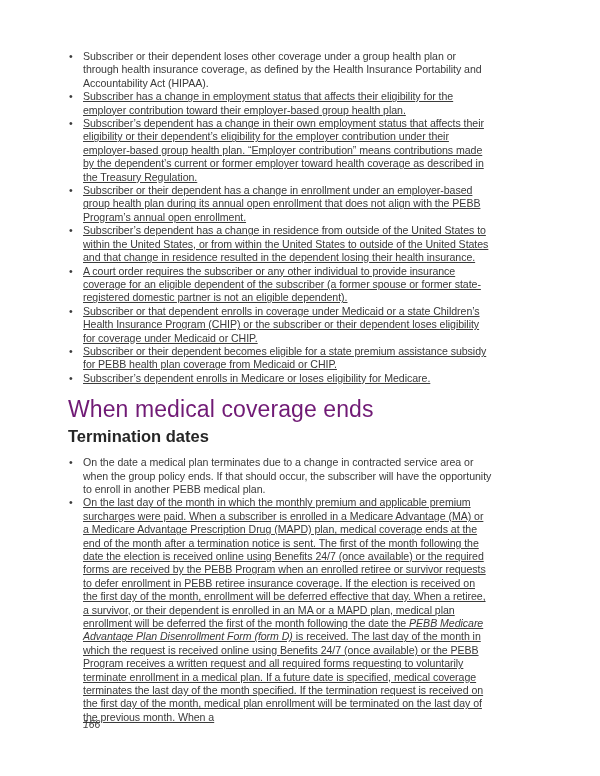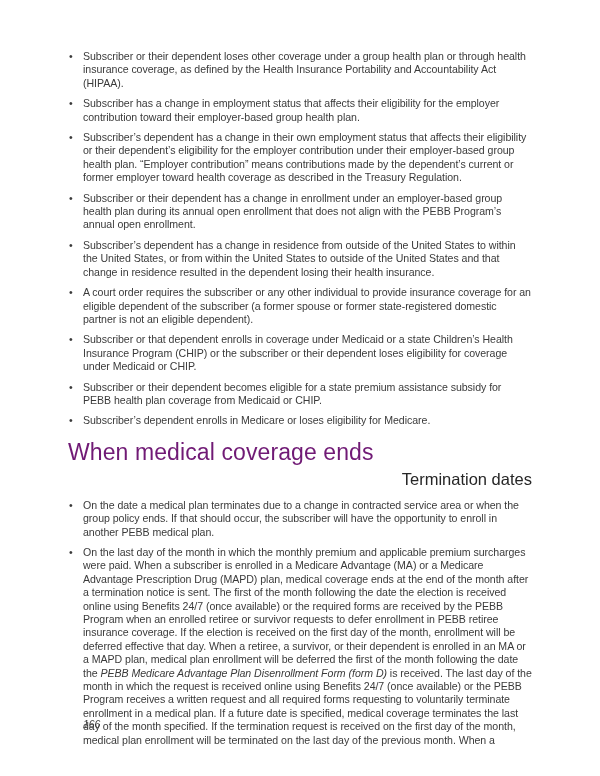--- a/index.html
+++ b/index.html
@@ -6,40 +6,40 @@
     margin: 0;
     padding: 0;
     background: #ffffff;
   }
   .page {
     position: relative;
     width: 600px;
     height: 776px;
     background: #ffffff;
     box-sizing: border-box;
-    padding: 50px 68px 0 68px;
+    padding: 50px 108px 0 68px;
     font-family: "Liberation Sans", "DejaVu Sans", sans-serif;
     color: #3a3a3a;
     overflow: hidden;
     border-radius: 8px;
   }
   ul.bullets {
     list-style: none;
     margin: 0;
     padding: 0;
     font-size: 10.6px;
     line-height: 13.4px;
     letter-spacing: -0.05px;
   }
   ul.bullets li {
     position: relative;
     padding-left: 15px;
   }
   ul.bullets li + li {
-    margin-top: 7px;
+    text-decoration: underline;
   }
   ul.bullets li::before {
     content: "\2022";
     position: absolute;
     left: 1px;
     top: 0;
     font-size: 10.6px;
     color: #3a3a3a;
   }
   h1.section-heading {
@@ -47,23 +47,22 @@
     font-size: 23px;
     line-height: 28px;
     font-weight: 300;
     color: #701a75;
     letter-spacing: 0.1px;
   }
   h2.sub-heading {
     margin: 3px 0 0 0;
     font-size: 16.5px;
     line-height: 21px;
-    font-weight: 400;
+    font-weight: 700;
     color: #262626;
-    text-align: right;
   }
   p.intro {
     margin: 2px 0 0 0;
     font-size: 10.6px;
     line-height: 13.4px;
   }
   ul.bullets.termination {
     margin-top: 9px;
   }
   .long-bullet em {

